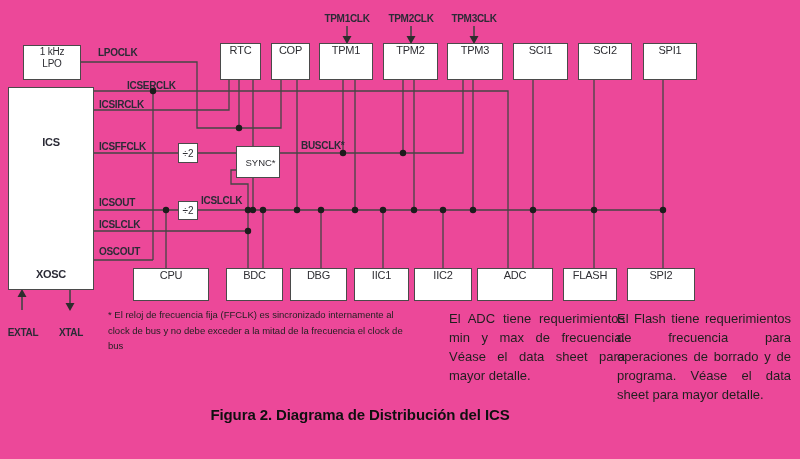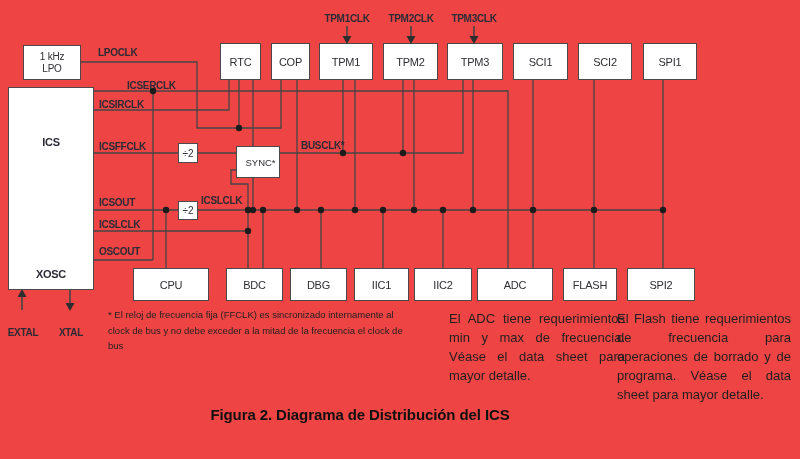--- a/index.html
+++ b/index.html
@@ -1,22 +1,22 @@
 <!DOCTYPE html>
 <html><head>
 <meta charset="utf-8">
 <style>
   html,body{margin:0;padding:0;background:#ffffff;}
   #stage{
-    position:relative;width:800px;height:459px;background:#ef4444;overflow:hidden;
+    position:relative;width:800px;height:459px;background:#ec4899;overflow:hidden;
     font-family:"Liberation Sans", sans-serif;
   }
   .box{
     position:absolute;border:1.5px solid #4a4a4a;background:#ffffff;
-    display:flex;align-items:center;justify-content:center;
+    display:flex;align-items:flex-start;justify-content:center;
     font-size:11px;color:#2e2e33;letter-spacing:-0.2px;box-sizing:border-box;
   }
   .smallbox{
     position:absolute;border:1.4px solid #4a4a4a;background:#ffffff;
     display:flex;align-items:center;justify-content:center;
     font-size:10px;color:#2e2e33;box-sizing:border-box;
   }
   .siglabel{
     position:absolute;font-size:10px;font-weight:600;color:#2b2b36;
     letter-spacing:-0.3px;white-space:nowrap;

